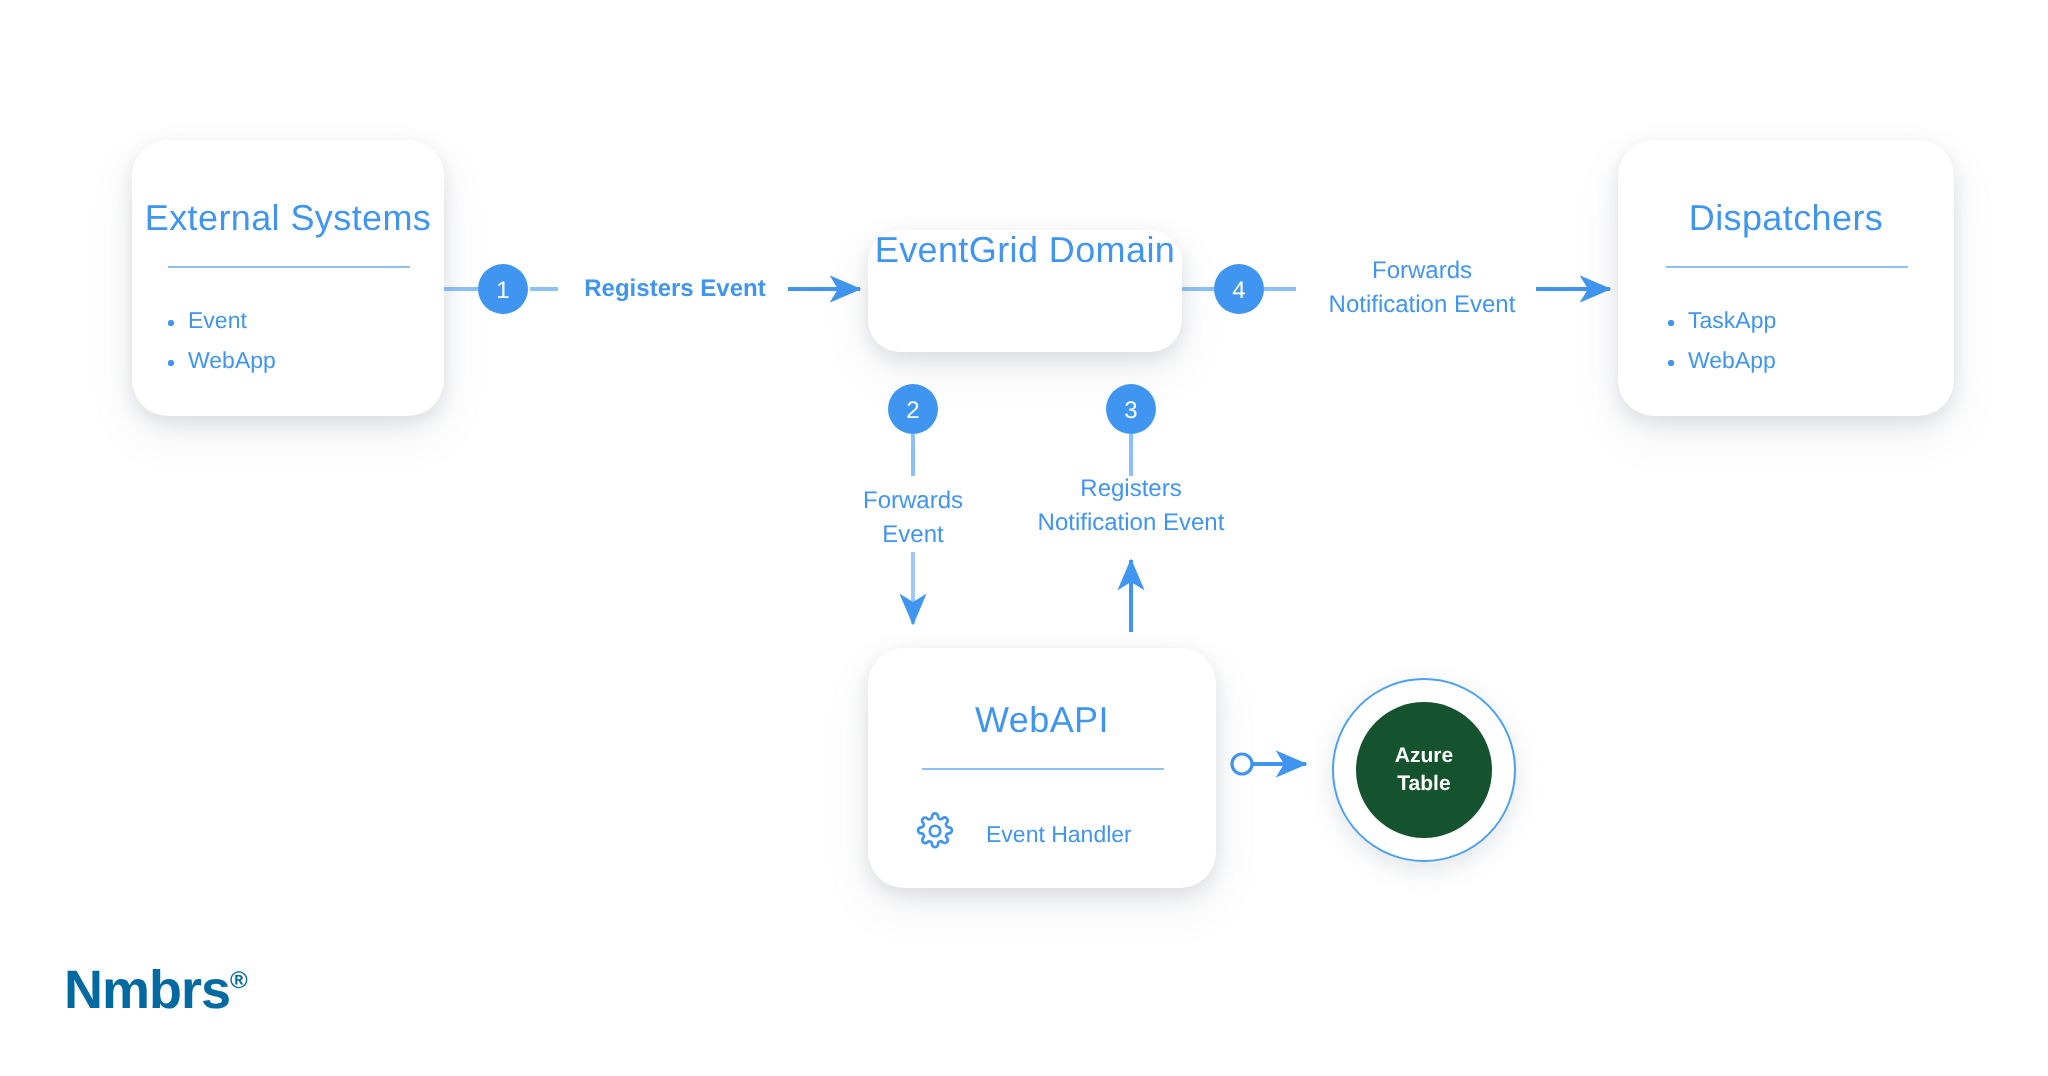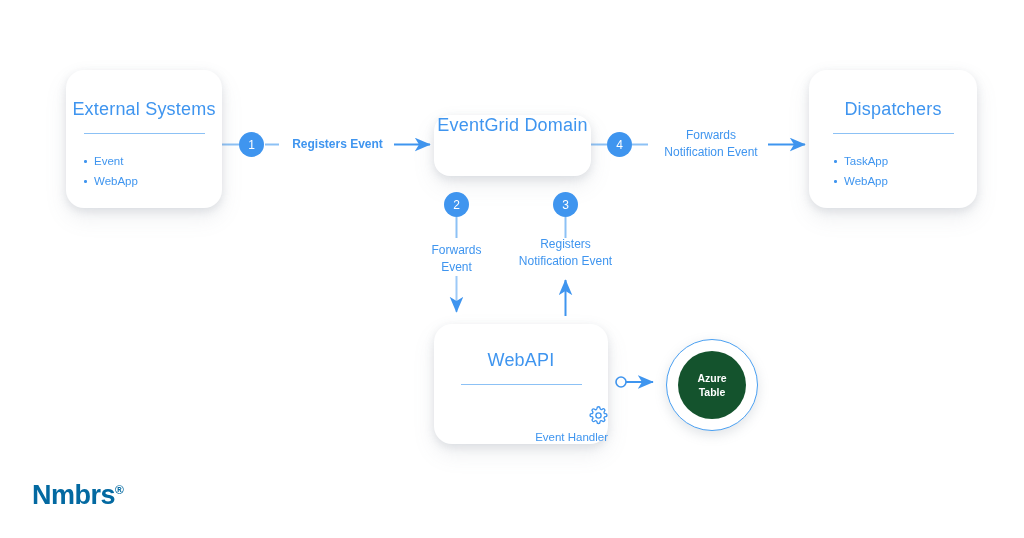--- a/index.html
+++ b/index.html
@@ -82,24 +82,23 @@
   #card-dispatchers .divider { width: 121px; margin-top: 13px; }
   #card-dispatchers .bullets { margin: 17px 0 0 24px; }
 
   #card-webapi {
     left: 434px; top: 324px; width: 174px; height: 120px;
   }
   #card-webapi .card-title { margin-top: 26px; }
   #card-webapi .divider { width: 121px; margin-top: 13px; }
   .handler-row {
     display: flex;
-    align-items: flex-end;
-    gap: 2px;
+    align-items: center;
+    gap: 16px;
     margin: 21px 0 0 24px;
-    flex-direction: column;
   }
   .handler-row .label {
     color: #3f95ef;
     font-size: 11.5px;
   }
 
   
   #azure-table {
     position: absolute;
     left: 666px; top: 339px;

